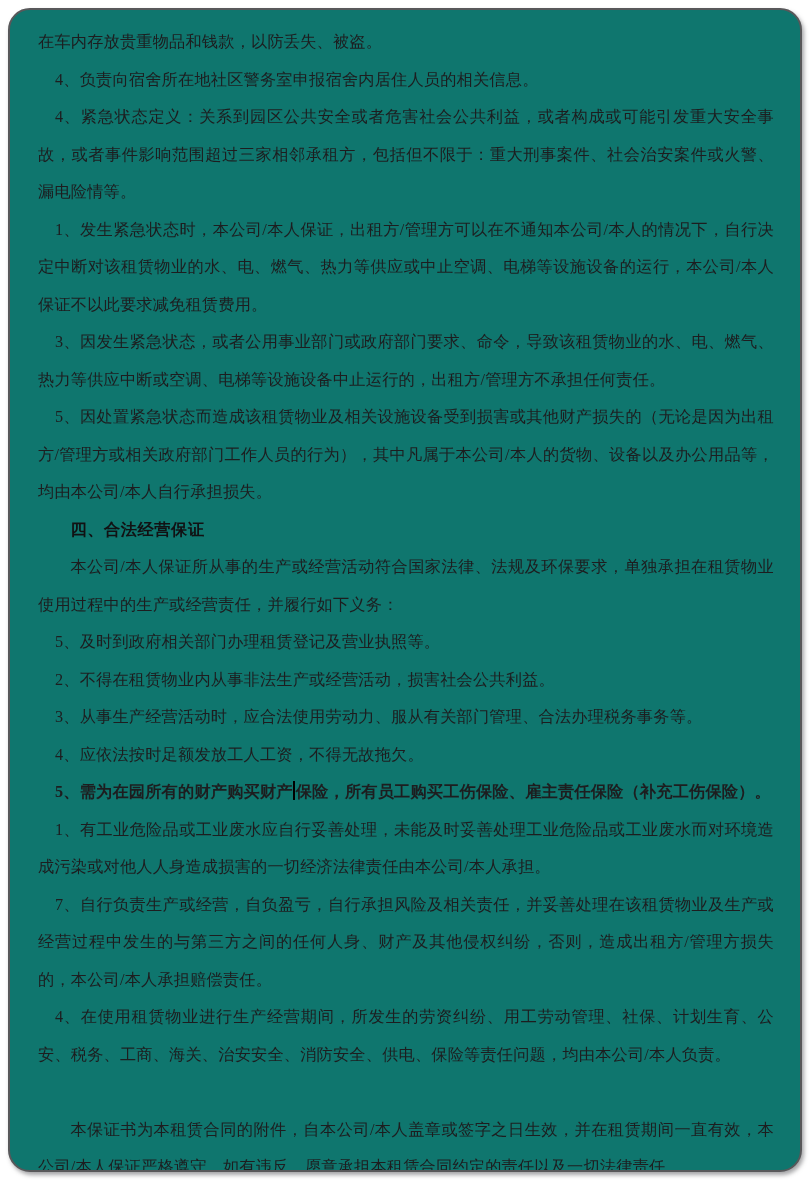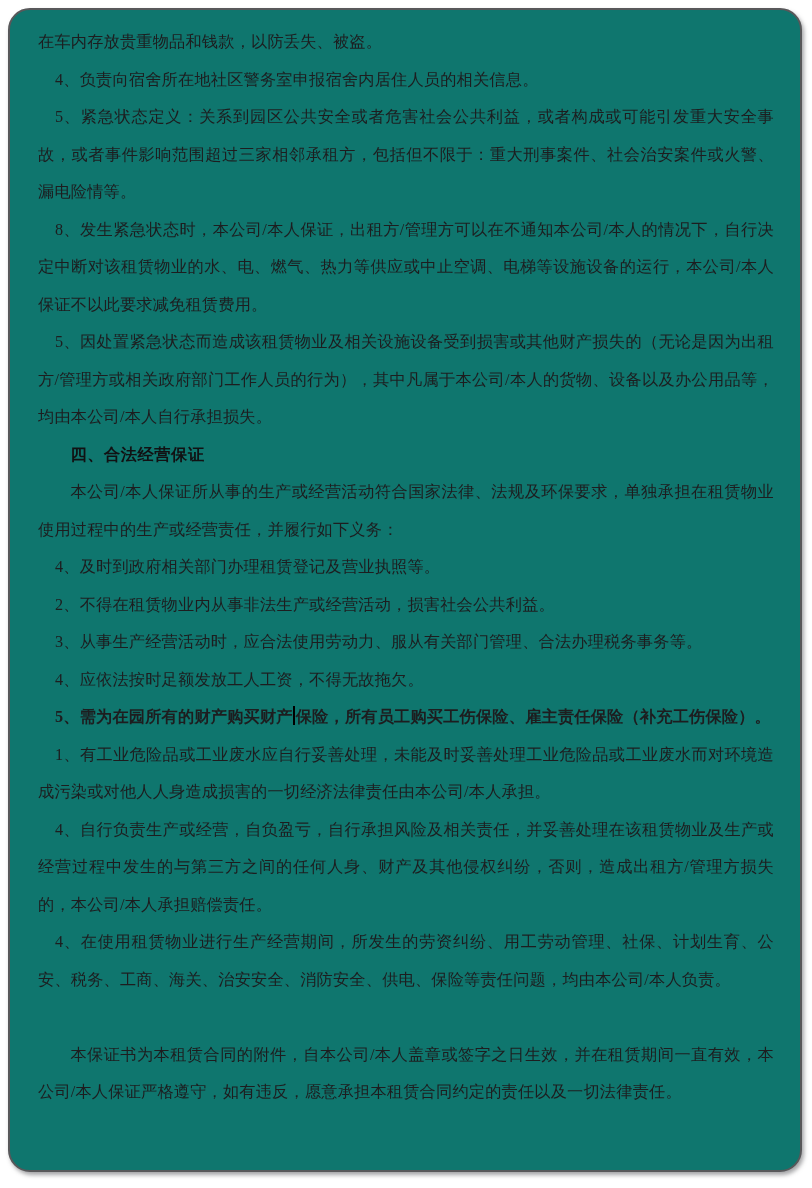--- a/index.html
+++ b/index.html
@@ -86,44 +86,45 @@
 <body>
 
 <div id="page-frame">
   <div id="doc-body">
 
     <p class="para noindent">在车内存放贵重物品和钱款，以防丢失、被盗。</p>
 
     <p class="para hang">4、负责向宿舍所在地社区警务室申报宿舍内居住人员的相关信息。</p>
 
 
-    <p class="para hang">5、紧急状态定义：关系到园区公共安全或者危害社会公共利益，或者构成或可能引发重大安全事故，或者事件影响范围超过三家相邻承租方，包括但不限于：重大刑事案件、社会治安案件或火警、漏电险情等。</p>
+    <p class="para hang">4、紧急状态定义：关系到园区公共安全或者危害社会公共利益，或者构成或可能引发重大安全事故，或者事件影响范围超过三家相邻承租方，包括但不限于：重大刑事案件、社会治安案件或火警、漏电险情等。</p>
 
-    <p class="para hang">8、发生紧急状态时，本公司/本人保证，出租方/管理方可以在不通知本公司/本人的情况下，自行决定中断对该租赁物业的水、电、燃气、热力等供应或中止空调、电梯等设施设备的运行，本公司/本人保证不以此要求减免租赁费用。</p>
+    <p class="para hang">1、发生紧急状态时，本公司/本人保证，出租方/管理方可以在不通知本公司/本人的情况下，自行决定中断对该租赁物业的水、电、燃气、热力等供应或中止空调、电梯等设施设备的运行，本公司/本人保证不以此要求减免租赁费用。</p>
 
+    <p class="para hang">3、因发生紧急状态，或者公用事业部门或政府部门要求、命令，导致该租赁物业的水、电、燃气、热力等供应中断或空调、电梯等设施设备中止运行的，出租方/管理方不承担任何责任。</p>
 
     <p class="para hang">5、因处置紧急状态而造成该租赁物业及相关设施设备受到损害或其他财产损失的（无论是因为出租方/管理方或相关政府部门工作人员的行为），其中凡属于本公司/本人的货物、设备以及办公用品等，均由本公司/本人自行承担损失。</p>
 
     <p class="heading">四、合法经营保证</p>
 
     <p class="para indent">本公司/本人保证所从事的生产或经营活动符合国家法律、法规及环保要求，单独承担在租赁物业使用过程中的生产或经营责任，并履行如下义务：</p>
 
-    <p class="para hang">4、及时到政府相关部门办理租赁登记及营业执照等。</p>
+    <p class="para hang">5、及时到政府相关部门办理租赁登记及营业执照等。</p>
 
     <p class="para hang">2、不得在租赁物业内从事非法生产或经营活动，损害社会公共利益。</p>
 
     <p class="para hang">3、从事生产经营活动时，应合法使用劳动力、服从有关部门管理、合法办理税务事务等。</p>
 
     <p class="para hang">4、应依法按时足额发放工人工资，不得无故拖欠。</p>
 
     <p class="para hang"><span class="t">5、需为在园所有的财产购买财产</span><span class="caret"></span><span class="t">保险，所有员工购买工伤保险、雇主责任保险（补充工伤保险）。</span></p>
 
     <p class="para hang">1、有工业危险品或工业废水应自行妥善处理，未能及时妥善处理工业危险品或工业废水而对环境造成污染或对他人人身造成损害的一切经济法律责任由本公司/本人承担。</p>
 
-    <p class="para hang">4、自行负责生产或经营，自负盈亏，自行承担风险及相关责任，并妥善处理在该租赁物业及生产或经营过程中发生的与第三方之间的任何人身、财产及其他侵权纠纷，否则，造成出租方/管理方损失的，本公司/本人承担赔偿责任。</p>
+    <p class="para hang">7、自行负责生产或经营，自负盈亏，自行承担风险及相关责任，并妥善处理在该租赁物业及生产或经营过程中发生的与第三方之间的任何人身、财产及其他侵权纠纷，否则，造成出租方/管理方损失的，本公司/本人承担赔偿责任。</p>
 
     <p class="para hang">4、在使用租赁物业进行生产经营期间，所发生的劳资纠纷、用工劳动管理、社保、计划生育、公安、税务、工商、海关、治安安全、消防安全、供电、保险等责任问题，均由本公司/本人负责。</p>
 
     <div class="spacer-line"></div>
 
     <p class="para indent">本保证书为本租赁合同的附件，自本公司/本人盖章或签字之日生效，并在租赁期间一直有效，本公司/本人保证严格遵守，如有违反，愿意承担本租赁合同约定的责任以及一切法律责任。</p>
 
   </div>
 </div>
 

